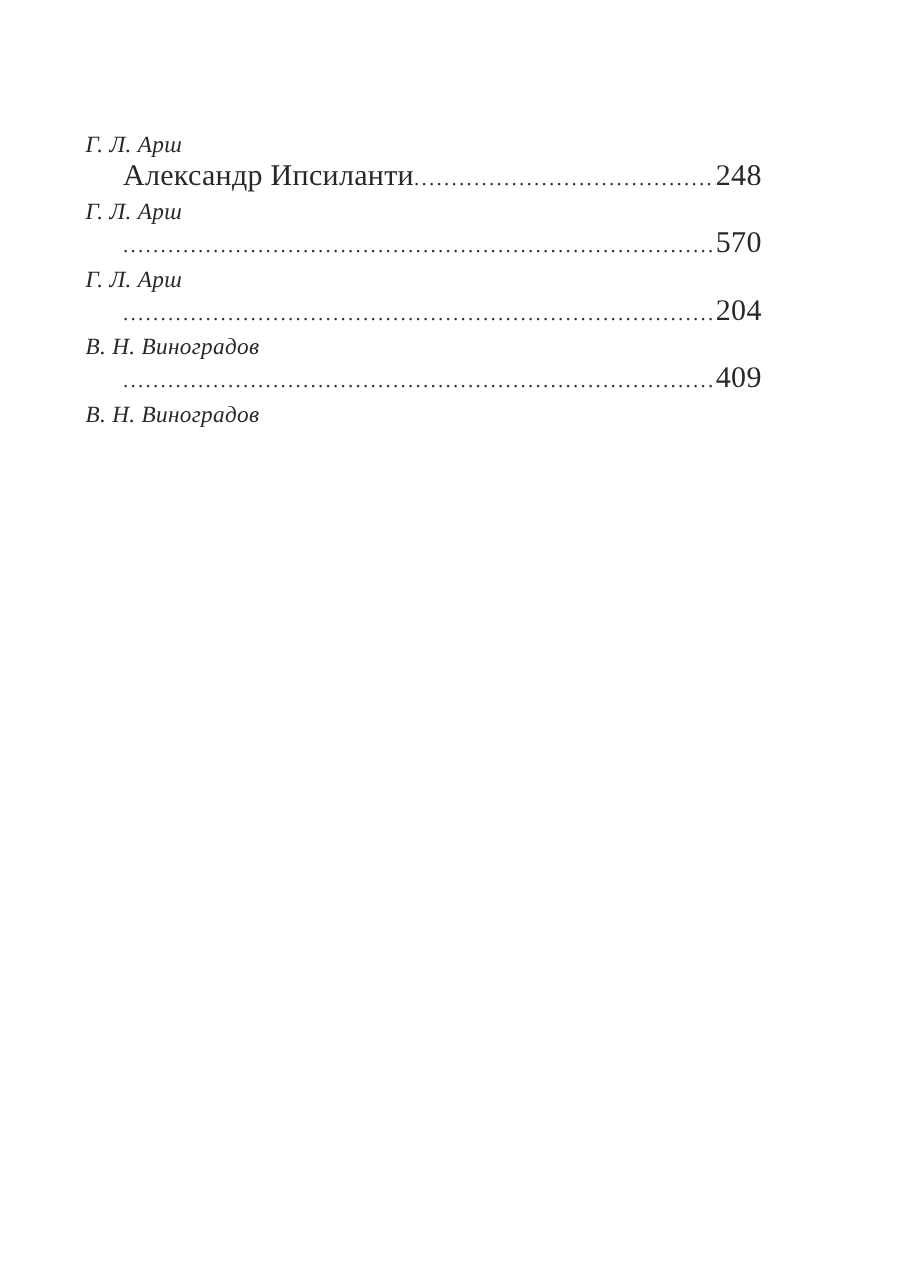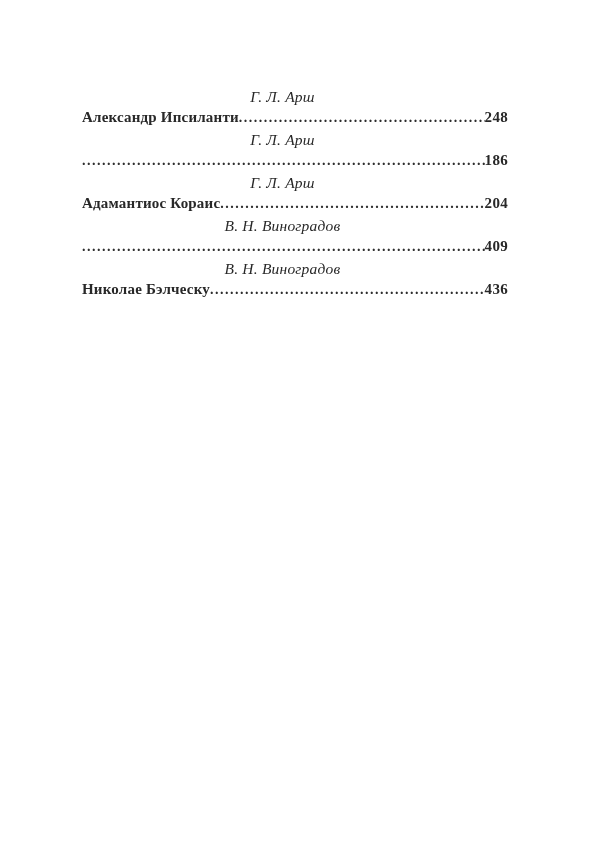--- a/index.html
+++ b/index.html
@@ -12,38 +12,36 @@
     background: #ffffff;
     font-family: "Liberation Serif", "DejaVu Serif", serif;
     color: #282828;
     overflow: hidden;
   }
   .page {
     box-sizing: border-box;
     width: 600px;
     height: 849px;
     padding: 87px 92px 0 57px;
-    text-align: center;
   }
   .entry {
     margin-bottom: 2px;
   }
   .author {
     font-style: italic;
     font-size: 15.5px;
     line-height: 20px;
     letter-spacing: 0.2px;
   }
   .title-row {
     display: flex;
     align-items: baseline;
     padding-left: 25px;
-    font-size: 15px;
+    font-size: 20px;
     line-height: 20px;
-    font-weight: bold;
   }
   .title {
     white-space: pre; 
     letter-spacing: 0.2px;
   }
   .dots {
     flex: 1 1 auto;
     overflow: hidden;
     white-space: nowrap;
     min-width: 0;
@@ -70,43 +68,37 @@
       <span class="title">Александр Ипсиланти</span>
       <span class="dots"></span>
       <span class="pagenum">248</span>
     </div>
   </div>
 
   <div class="entry">
     <div class="author">Г. Л. Арш</div>
     <div class="title-row">
       <span class="dots"></span>
-      <span class="pagenum">186</span>
+      <span class="pagenum">570</span>
     </div>
   </div>
 
   <div class="entry">
     <div class="author">Г. Л. Арш</div>
     <div class="title-row">
-      <span class="title">Адамантиос Кораис</span>
       <span class="dots"></span>
       <span class="pagenum">204</span>
     </div>
   </div>
 
   <div class="entry">
     <div class="author">В. Н. Виноградов</div>
     <div class="title-row">
       <span class="dots"></span>
       <span class="pagenum">409</span>
     </div>
   </div>
 
   <div class="entry">
     <div class="author">В. Н. Виноградов</div>
-    <div class="title-row">
-      <span class="title">Николае Бэлческу</span>
-      <span class="dots"></span>
-      <span class="pagenum">436</span>
-    </div>
   </div>
 </div>
 </div>
 
 </body></html>

